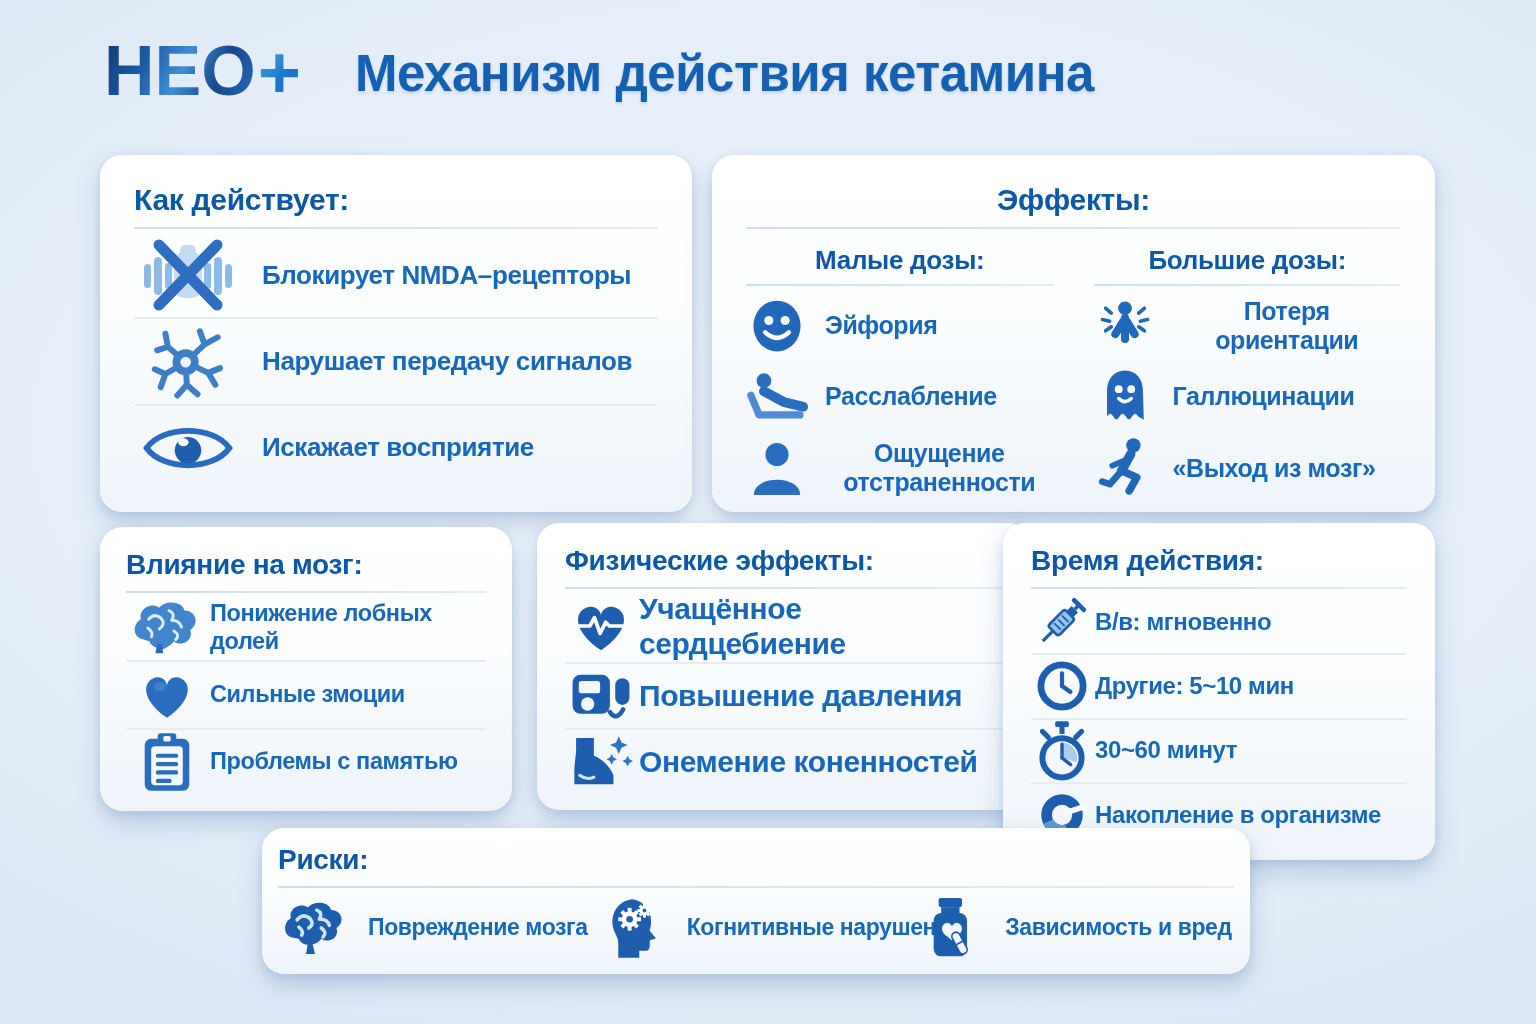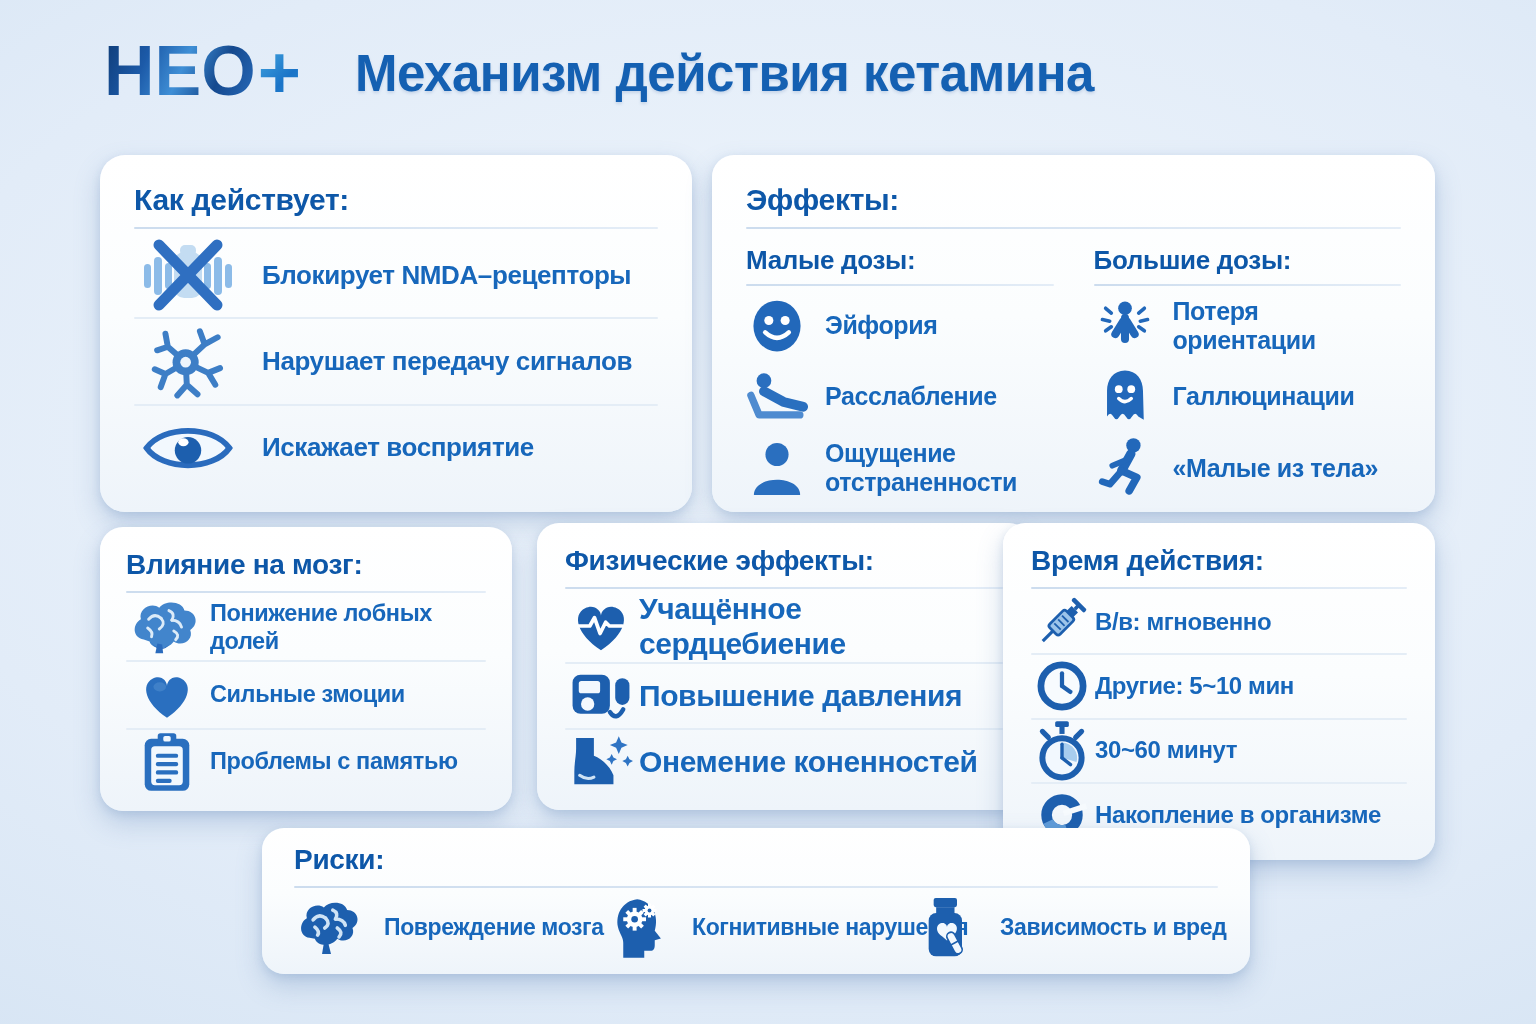--- a/index.html
+++ b/index.html
@@ -30,48 +30,48 @@
     box-shadow:0 12px 26px rgba(96,134,182,.30), 0 3px 8px rgba(96,134,182,.18);
   }
   .card h2{margin:0;font-size:30px;font-weight:bold;color:#0d57a8;letter-spacing:-0.3px;}
   .card h3{margin:0;font-size:26px;font-weight:bold;color:#0d57a8;letter-spacing:-0.3px;}
   .hdiv{height:2px;background:linear-gradient(90deg,#ccdcee 0%,#e4edf7 100%);border-radius:1px;margin-top:10px;}
   .rdiv{height:2px;background:#e4edf6;border-radius:1px;}
   .row{display:flex;align-items:center;gap:20px;}
   .ic{display:flex;justify-content:center;align-items:center;flex:none;}
   .lbl{color:#1767bb;font-weight:bold;letter-spacing:-0.4px;line-height:1.18;}
   
-  .card-how{left:100px;top:155px;width:592px;height:357px;padding:28px 34px 22px;display:flex;flex-direction:column;border-radius:25px;}
+  .card-how{left:100px;top:155px;width:592px;height:357px;padding:28px 34px 22px;display:flex;flex-direction:column;}
   .card-how .rows{flex:1;display:flex;flex-direction:column;margin-top:4px;}
   .card-how .row{flex:1;}
   .card-how .ic{width:108px;}
   .card-how .lbl{font-size:26px;}
   
-  .card-effects{left:712px;top:155px;width:723px;height:357px;padding:28px 34px 20px;box-sizing:border-box;}
+  .card-effects{left:712px;top:155px;width:723px;height:357px;padding:28px 34px 20px;box-sizing:border-box;text-align:center;}
   .cols{display:flex;gap:40px;margin-top:16px;}
   .col{flex:1;min-width:0;}
   .col .hdiv{margin-top:8px;}
   .col .row{min-height:62px;margin-top:9px;gap:17px;}
   .col .ic{width:62px;}
   .col .lbl{font-size:25px;}
   
   .card-brain{left:100px;top:527px;width:412px;height:284px;padding:22px 26px 16px;display:flex;flex-direction:column;border-radius:23px;}
   .card-physical{left:537px;top:523px;width:494px;height:287px;padding:22px 28px 16px;display:flex;flex-direction:column;}
   .card-duration{left:1003px;top:523px;width:432px;height:337px;padding:22px 28px 14px;display:flex;flex-direction:column;}
   .card-brain h2,.card-physical h2,.card-duration h2,.card-risks h2{font-size:28px;}
   .card-brain .rows,.card-physical .rows,.card-duration .rows{flex:1;display:flex;flex-direction:column;margin-top:2px;}
   .card-brain .row,.card-physical .row,.card-duration .row{flex:1;gap:2px;}
   .card-brain .ic{width:82px;}
   .card-physical .ic{width:72px;}
   .card-duration .ic{width:62px;}
   .card-brain .lbl{font-size:23.5px;}
   .card-physical .lbl{font-size:30px;}
   .card-duration .lbl{font-size:24px;}
   
-  .card-risks{left:262px;top:828px;width:988px;height:146px;padding:16px 32px 12px;display:flex;flex-direction:column;}
+  .card-risks{left:262px;top:828px;width:988px;height:146px;padding:16px 16px 12px;display:flex;flex-direction:column;}
   .risk-row{flex:1;display:flex;align-items:center;margin-top:6px;}
   .risk-item{flex:1;display:flex;align-items:center;gap:16px;min-width:0;}
   .risk-item .ic{width:74px;}
   .risk-item .lbl{font-size:23px;white-space:nowrap;}
 </style>
 </head>
 <body>
 
 <div class="stage">
 
@@ -213,21 +213,21 @@
         <div class="row">
           <span class="ic">
             <svg viewBox="0 0 64 76" width="54" height="64">
               <circle cx="42" cy="10" r="8.5" fill="#2268ba"></circle>
               <path d="M39 20 L28 40" stroke="#2268ba" stroke-width="11" stroke-linecap="round"></path>
               <path d="M36 26 L17 34" stroke="#2268ba" stroke-width="7" stroke-linecap="round"></path>
               <path d="M28 40 L46 48 L37 64" stroke="#2268ba" stroke-width="9" fill="none" stroke-linecap="round" stroke-linejoin="round"></path>
               <path d="M28 40 L14 56 L5 53" stroke="#2268ba" stroke-width="8" fill="none" stroke-linecap="round" stroke-linejoin="round"></path>
             </svg>
           </span>
-          <span class="lbl">«Малые из тела»</span>
+          <span class="lbl">«Выход из мозг»</span>
         </div>
       </div>
     </div>
   </section>
 
   <section class="card card-brain">
     <h2>Влияние на мозг:</h2>
     <div class="hdiv"></div>
     <div class="rows">
       <div class="row">

